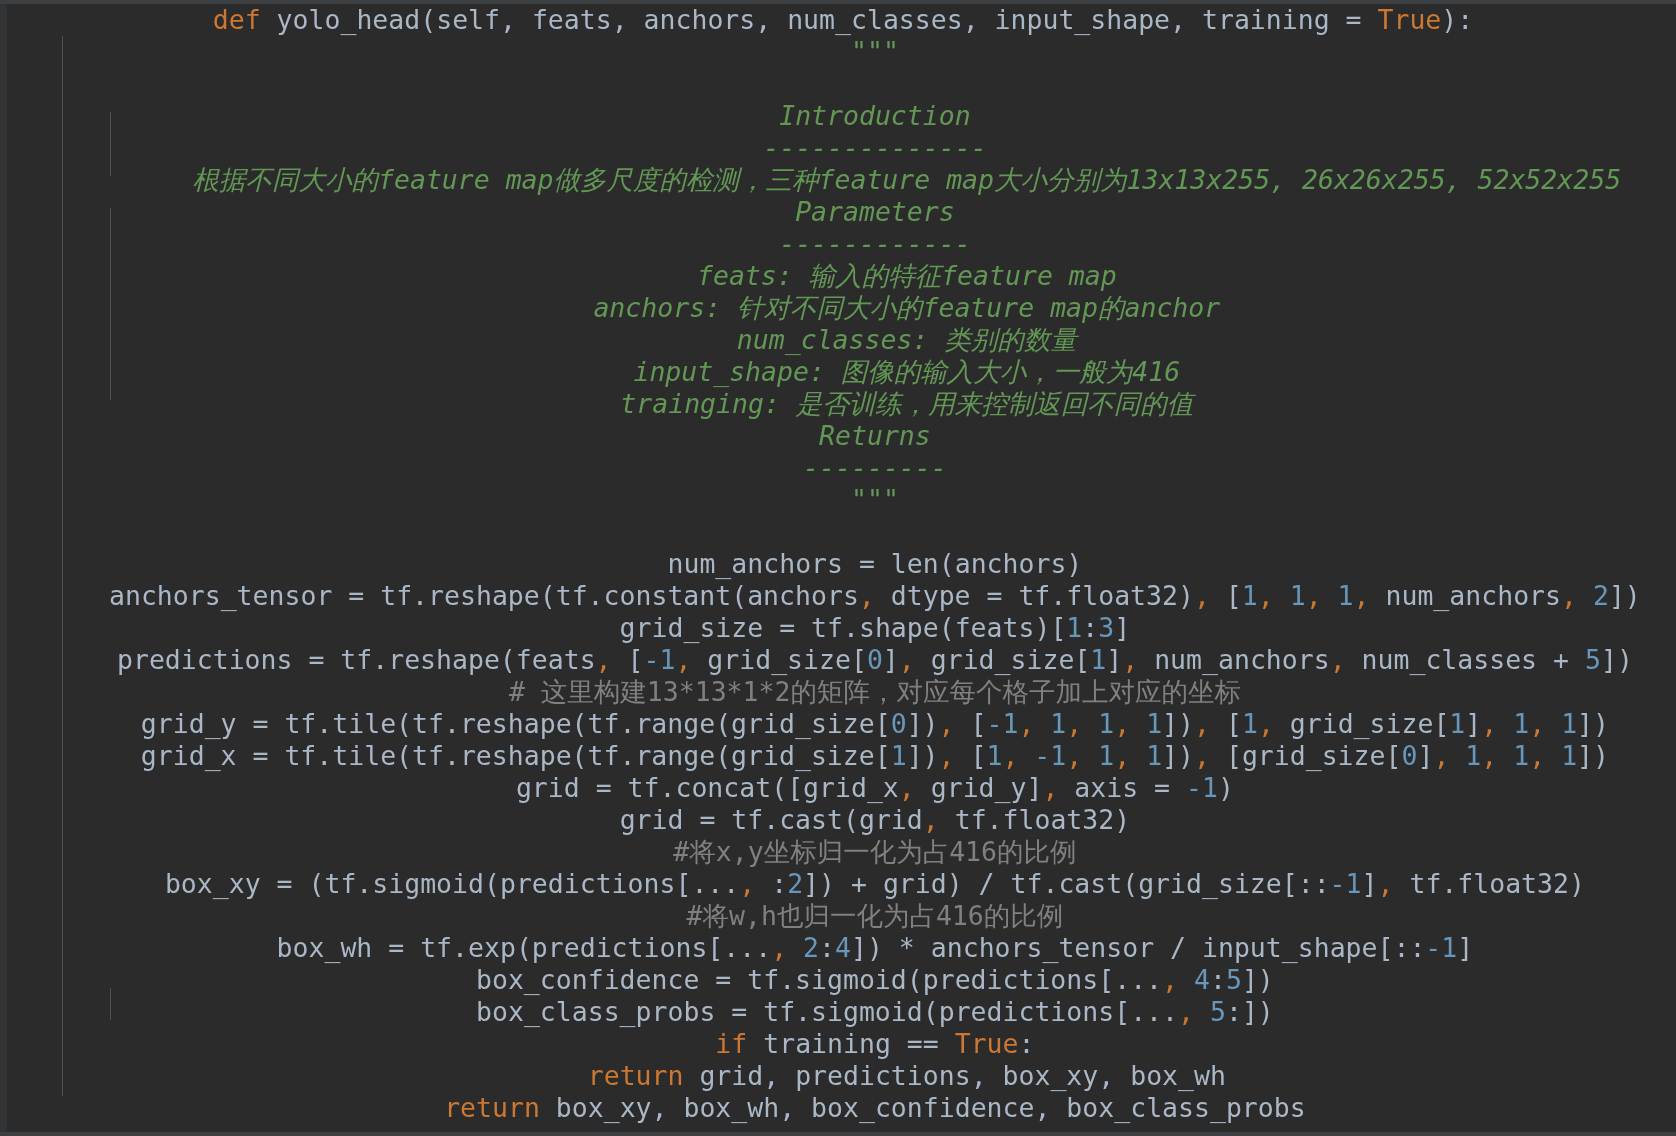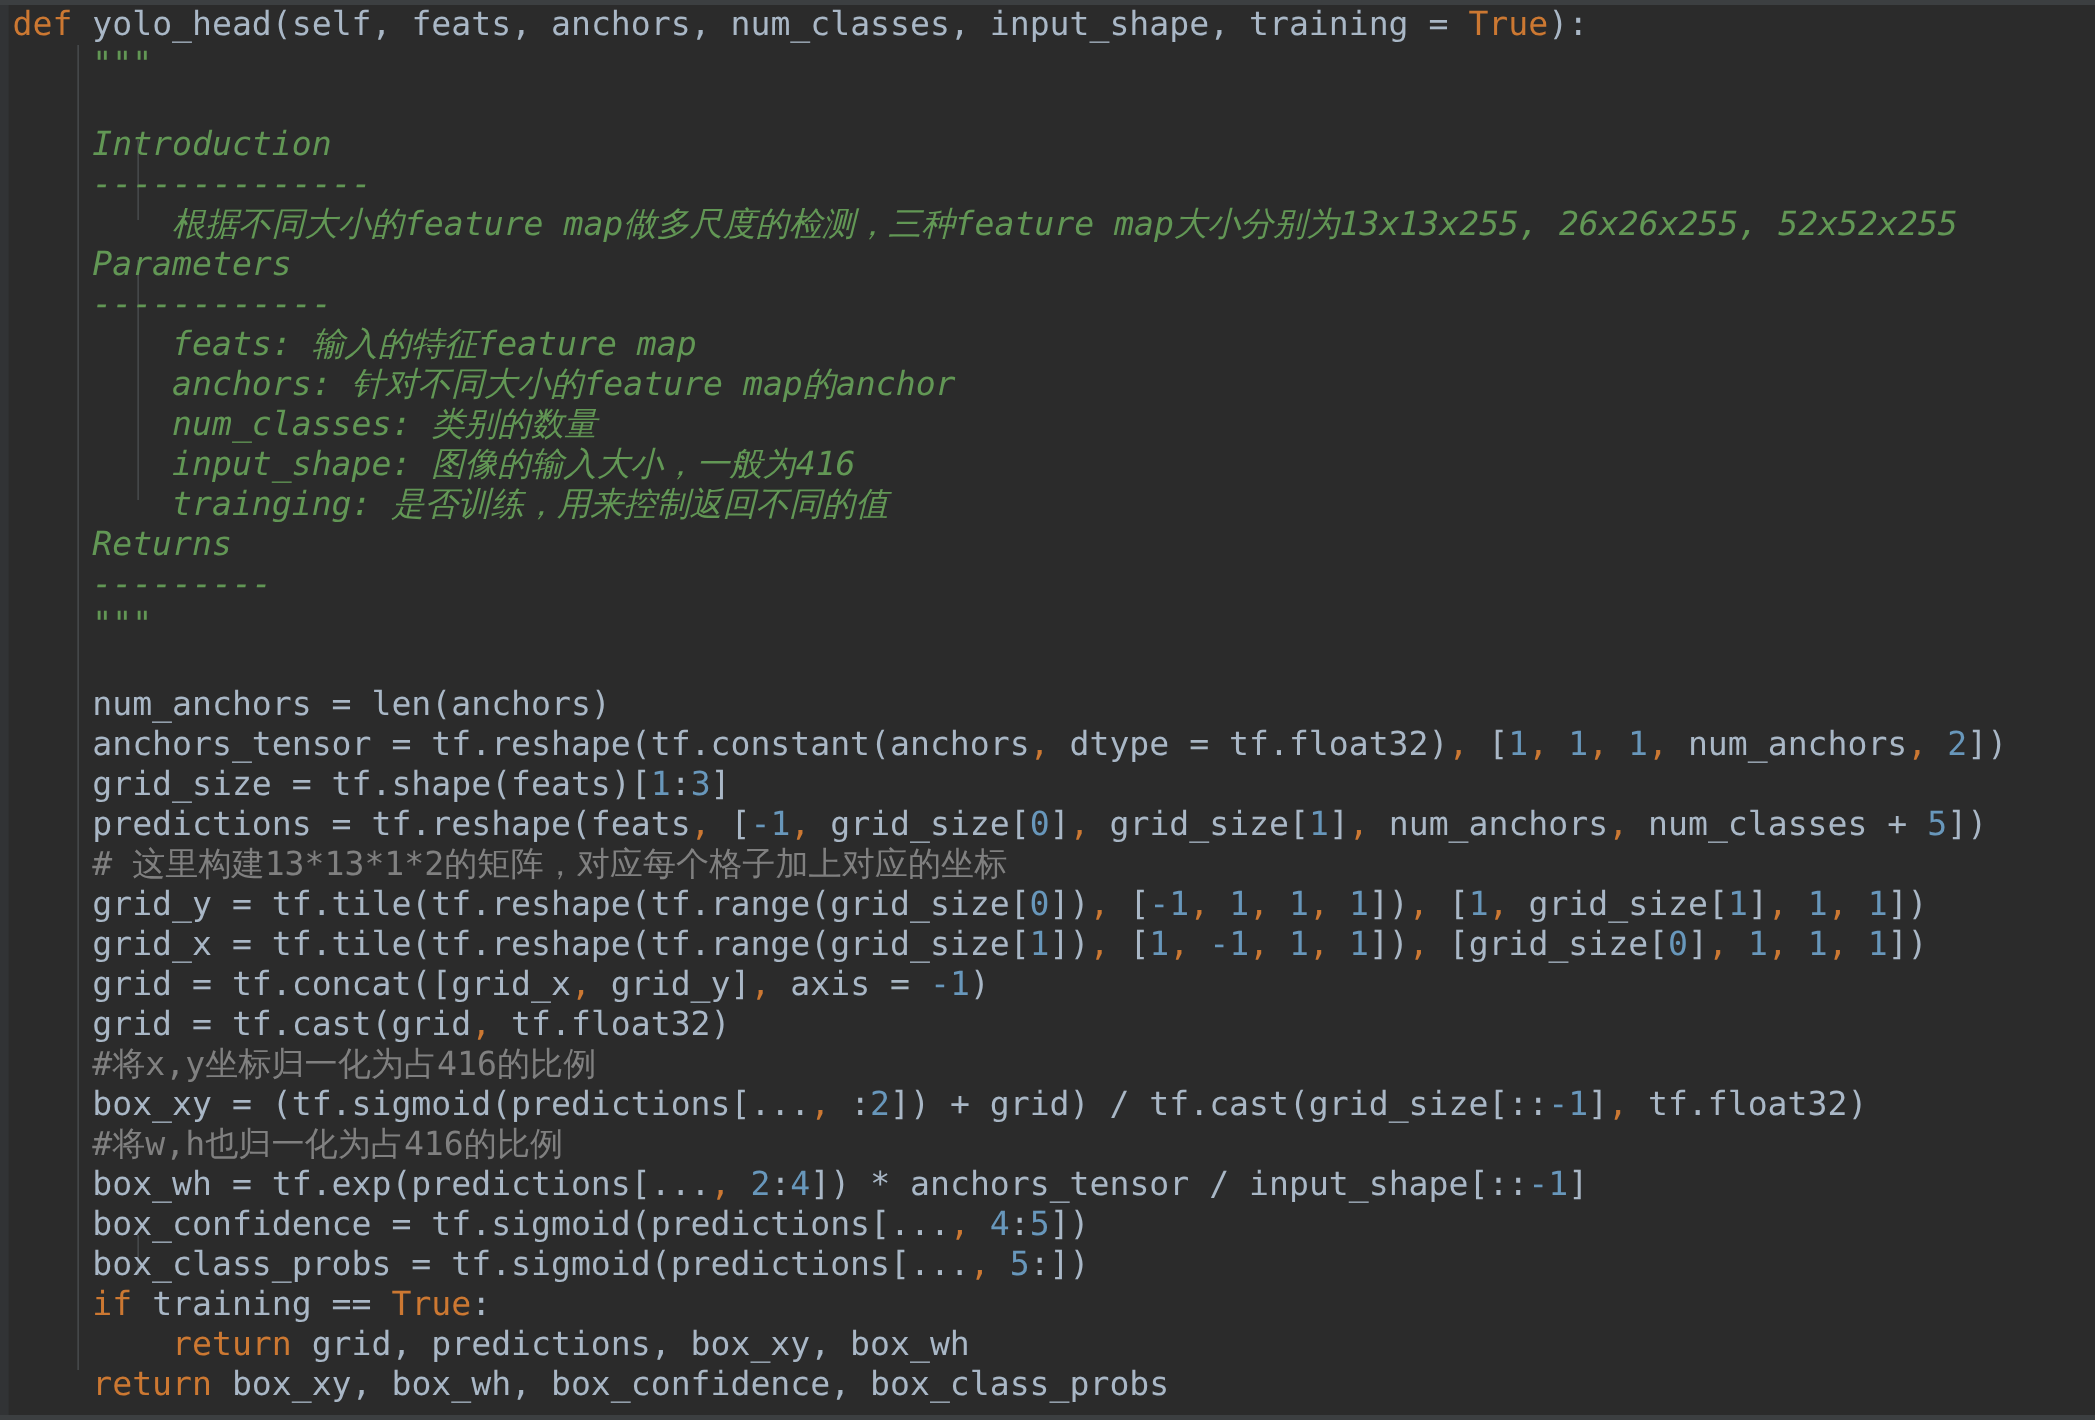--- a/index.html
+++ b/index.html
@@ -50,20 +50,21 @@
 
   .code {
     position: relative;
     margin: 0;
     padding: 0 0 0 10px;
     font-size: 26.5px;
     line-height: 32px;
     letter-spacing: 0px;
     white-space: pre;
     color: #a9b7c6;
+    text-align: center;
   }
 
   .line {
     height: 32px;
     white-space: pre;
     position: relative;
   }
 
   
   .kw   { color: #cc7832; }          

